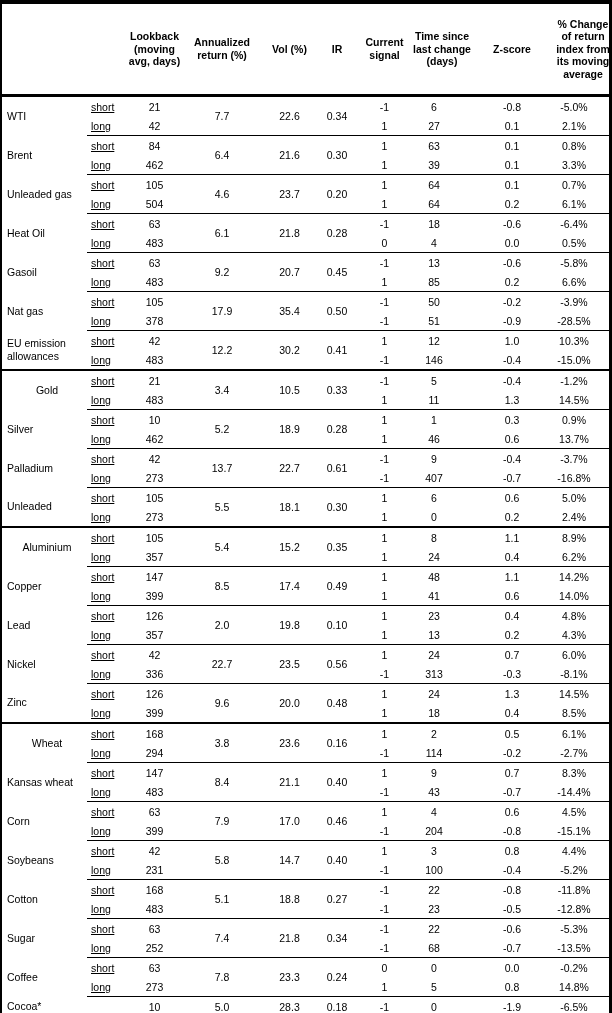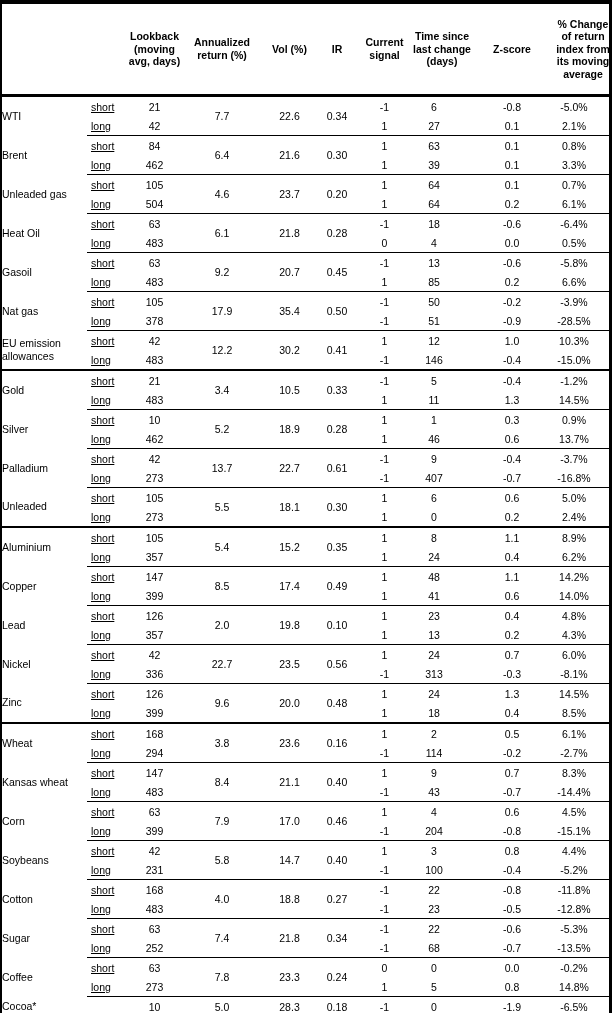--- a/index.html
+++ b/index.html
@@ -2,28 +2,28 @@
 <html><head>
 <meta charset="utf-8">
 <style>
   html,body{margin:0;padding:0;background:#fff;}
   body{width:612px;font-family:"Liberation Sans","DejaVu Sans",sans-serif;color:#000;}
   .frame{border:2px solid #000;border-top-width:4px;border-right-width:3px;border-bottom-width:3px;}
   table{border-collapse:collapse;width:100%;table-layout:fixed;}
   thead th{font-weight:bold;font-size:10.5px;line-height:1.2;text-align:center;vertical-align:middle;
            height:90px;border-bottom:3px solid #000;padding:0 1px;}
   tbody td{font-size:10.5px;height:19px;padding:0;text-align:center;vertical-align:middle;}
-  td.c-name{text-align:left;line-height:1.2;}
+  td.c-name{text-align:left;padding-left:5px;line-height:1.2;}
   td.c-sub{text-align:left;padding-left:4px;text-decoration:underline;}
   td.c-time{padding-right:16px;}
   td.c-pct{padding-right:18px;}
   tr.grp-start > td{border-top:1px solid #000;}
   tr.grp-start > td.c-name{border-top:0;}
   tr.sec-start > td{border-top:2px solid #000;}
-  tr.sec-start > td.c-name{border-top:2px solid #000;}
+  tr.sec-start > td.c-name{border-top:2px solid #000;text-align:center;}
 </style>
 </head>
 <body>
 
 <div class="frame">
   <table>
     <colgroup>
       <col style="width:85px">
         <col style="width:40px">
         <col style="width:55px">
@@ -447,21 +447,21 @@
           <td class="c-num">231</td>
           <td class="c-num">-1</td>
           <td class="c-time">100</td>
           <td class="c-num">-0.4</td>
           <td class="c-pct">-5.2%</td>
         </tr>
         <tr class="grp-start">
           <td class="c-name" rowspan="2">Cotton</td>
           <td class="c-sub">short</td>
           <td class="c-num">168</td>
-          <td class="c-num" rowspan="2">4.0</td>
+          <td class="c-num" rowspan="2">5.1</td>
           <td class="c-num" rowspan="2">18.8</td>
           <td class="c-num" rowspan="2">0.27</td>
           <td class="c-num">-1</td>
           <td class="c-time">22</td>
           <td class="c-num">-0.8</td>
           <td class="c-pct">-11.8%</td>
         </tr>
         <tr>
           <td class="c-sub">long</td>
           <td class="c-num">483</td>

